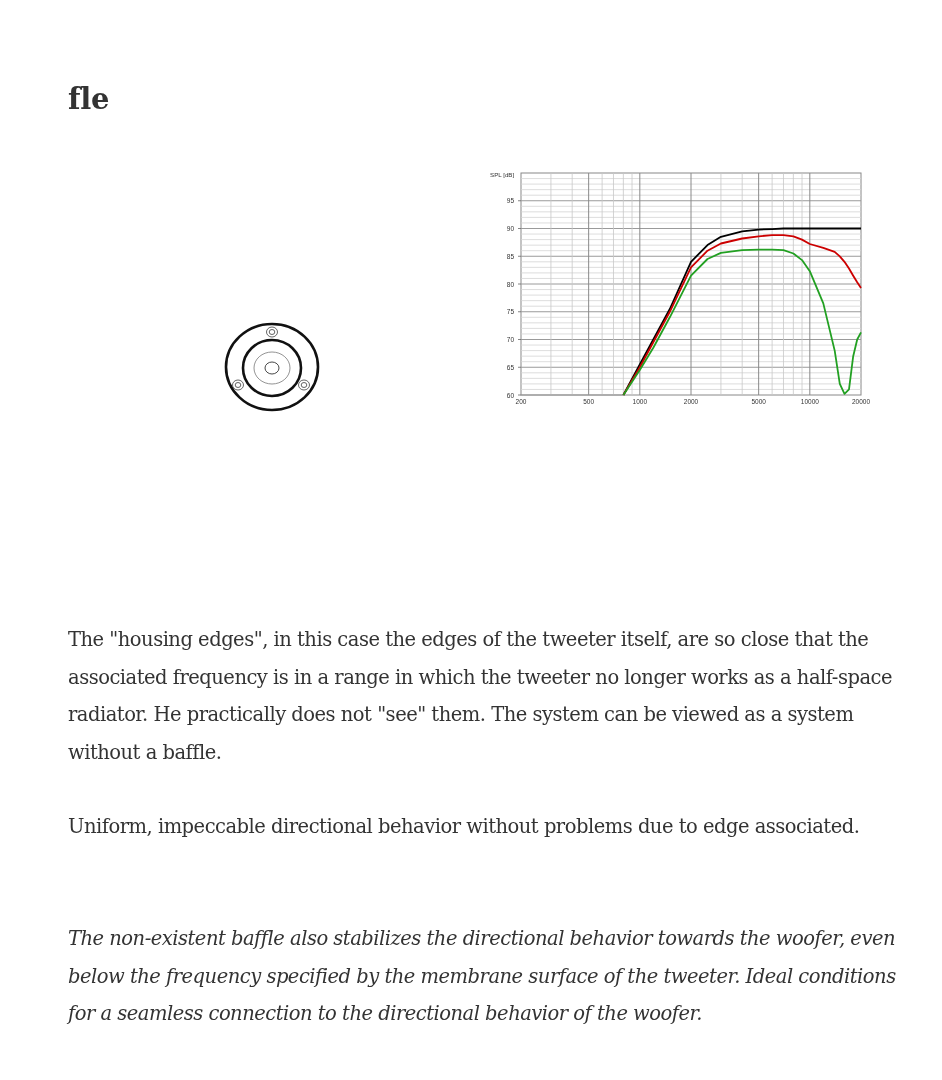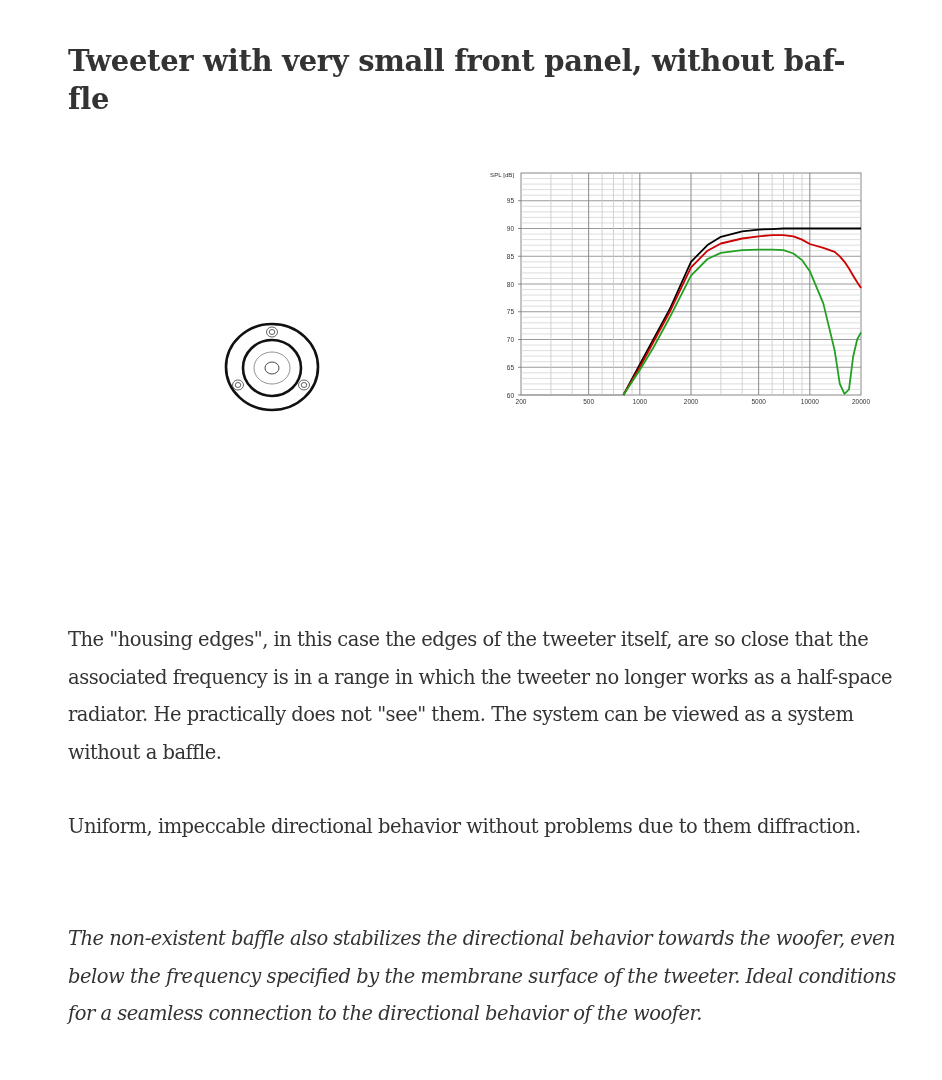--- a/index.html
+++ b/index.html
@@ -18,21 +18,21 @@
   }
   .p1 { top: 621px; }
   .p2 { top: 808px; }
   .p3 { top: 920px; font-style: italic; }
   svg text { font-family: "Liberation Sans", sans-serif; }
 </style>
 </head>
 <body>
 
 <h1 class="title">
-  <span>Tweeter with very small front panel, without baf-</span><br>
+  <br>
   <span>fle</span>
 </h1>
 
 <div class="figure-left">
   <svg width="330" height="420" viewBox="0 0 330 420">
 
     <ellipse cx="162" cy="207" rx="46" ry="43" fill="none" stroke="#111" stroke-width="2.6"></ellipse>
 
     <ellipse cx="162" cy="208" rx="29" ry="28" fill="none" stroke="#111" stroke-width="2.6"></ellipse>
 
@@ -138,14 +138,14 @@
       <text x="329.8249007371232" y="239" font-size="6.5" fill="#333" text-anchor="middle">10000</text>
       <text x="381" y="239" font-size="6.5" fill="#333" text-anchor="middle">20000</text>
       <line x1="41" x2="143.35019852575363" y1="230" y2="230" stroke="#999" stroke-width="1"></line>
       <polyline points="143.4,230.0 159.8,199.5 173.3,174.5 189.8,144.0 211.0,96.8 227.5,80.1 240.9,71.8 262.2,66.3 278.6,64.6 292.1,64.1 303.5,63.5 313.4,63.5 322.0,63.5 329.8,63.5 343.3,63.5 354.7,63.5 359.8,63.5 364.5,63.5 369.0,63.5 373.2,63.5 377.2,63.5 381.0,63.5" fill="none" stroke="#000000" stroke-width="1.8" stroke-linejoin="round"></polyline>
       <polyline points="143.4,230.0 159.8,202.3 173.3,177.3 189.8,146.8 211.0,102.4 227.5,85.7 240.9,78.5 262.2,73.5 278.6,71.3 292.1,70.2 303.5,70.2 313.4,71.3 322.0,74.6 329.8,79.0 343.3,82.9 354.7,86.8 359.8,91.3 364.5,96.8 369.0,103.5 373.2,110.7 377.2,117.3 381.0,122.9" fill="none" stroke="#cc0000" stroke-width="1.8" stroke-linejoin="round"></polyline>
       <polyline points="143.4,230.0 159.8,205.0 173.3,182.8 189.8,152.3 211.0,110.7 227.5,94.0 240.9,87.9 262.2,85.1 278.6,84.6 292.1,84.6 303.5,85.1 313.4,88.5 322.0,95.1 329.8,106.2 343.3,138.4 354.7,185.6 359.8,218.9 364.5,228.9 369.0,224.4 373.2,191.2 377.2,174.5 381.0,167.3" fill="none" stroke="#22a022" stroke-width="1.8" stroke-linejoin="round"></polyline>
     </svg>
 </div>
 
 <p class="para p1">The "housing edges", in this case the edges of the tweeter itself, are so close that the associated frequency is in a range in which the tweeter no longer works as a half-space radiator. He practically does not "see" them. The system can be viewed as a system without a baffle.</p>
-<p class="para p2">Uniform, impeccable directional behavior without problems due to them diffraction.</p>
+<p class="para p2">Uniform, impeccable directional behavior without problems due to edge associated.</p>
 <p class="para p3">The non-existent baffle also stabilizes the directional behavior towards the woofer, even below the frequency specified by the membrane surface of the tweeter. Ideal conditions for a seamless connection to the directional behavior of the woofer.</p>
 
 </body></html>

